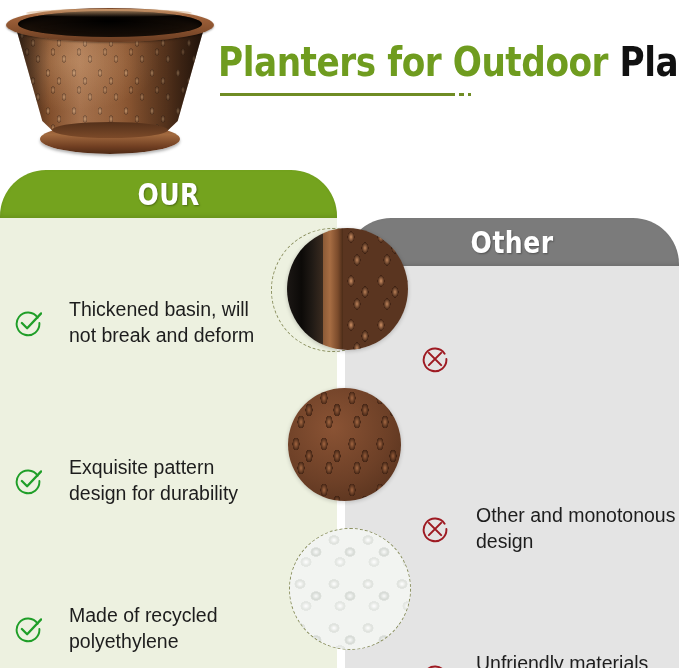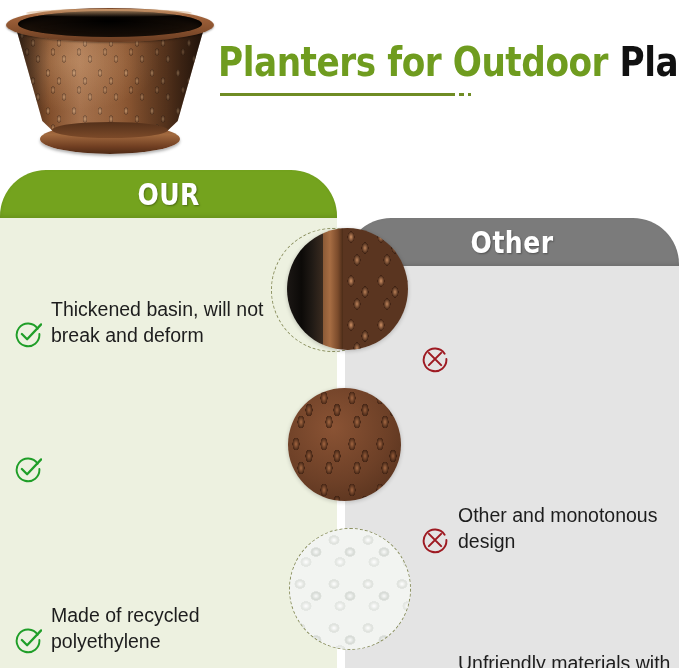--- a/index.html
+++ b/index.html
@@ -98,21 +98,21 @@
   }
   .col-head-text{
     font-family:"Liberation Sans Narrow","DejaVu Sans Condensed","Liberation Sans",sans-serif;
     font-weight:bold;font-size:31px;color:#fff;letter-spacing:.5px;
     transform:scaleX(.9);text-shadow:1px 1px 2px rgba(0,0,0,.35);
   }
   .col-our .col-body{background:#edf1e0;height:450px;position:relative;}
   .col-other .col-body{background:#e4e4e4;height:450px;position:relative;}
 
   
-  .feature{position:absolute;display:flex;gap:9px;align-items:flex-end;}
+  .feature{position:absolute;display:flex;gap:27px;align-items:center;}
   .col-our .feature{left:14px;width:250px;}
   .col-other .feature{left:76px;width:258px;}
   .f1{top:78px;} .f2{top:236px;} .f3{top:372px;margin-top:12px;}
 
   .mark{flex:0 0 auto;width:28px;height:28px;margin-top:1px;}
   .f-text{
     font-size:19.5px;line-height:26px;color:#1d1d1d;
     font-family:"Liberation Sans",sans-serif;
   }
   .col-other .f-text{line-height:26px;}
@@ -201,20 +201,21 @@
           <path d="M9 16 L15 22 L31 5" fill="none" stroke="#1f9e28" stroke-width="2.6" stroke-linecap="round" stroke-linejoin="round"></path>
         </svg>
         <div class="f-text">Thickened basin, will not break and deform</div>
       </div>
 
       <div class="feature f2">
         <svg class="mark" viewBox="0 0 32 32">
           <path d="M27 10 A13 13 0 1 0 29 16" fill="none" stroke="#1f9e28" stroke-width="2.2" stroke-linecap="round"></path>
           <path d="M9 16 L15 22 L31 5" fill="none" stroke="#1f9e28" stroke-width="2.6" stroke-linecap="round" stroke-linejoin="round"></path>
         </svg>
+        <div class="f-text">Exquisite pattern design for durability</div>
       </div>
 
       <div class="feature f3">
         <svg class="mark" viewBox="0 0 32 32">
           <path d="M27 10 A13 13 0 1 0 29 16" fill="none" stroke="#1f9e28" stroke-width="2.2" stroke-linecap="round"></path>
           <path d="M9 16 L15 22 L31 5" fill="none" stroke="#1f9e28" stroke-width="2.6" stroke-linecap="round" stroke-linejoin="round"></path>
         </svg>
         <div class="f-text">Made of recycled polyethylene</div>
       </div>
 

